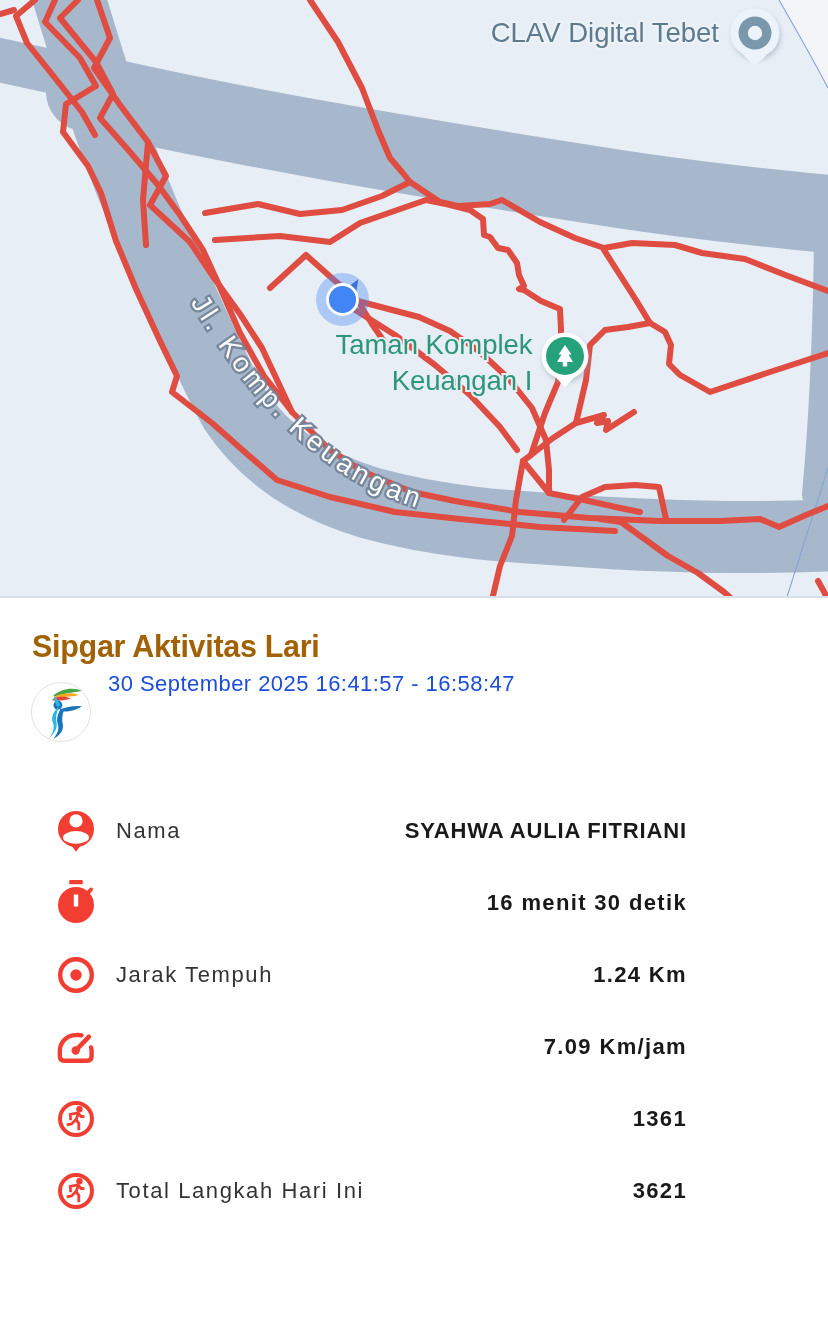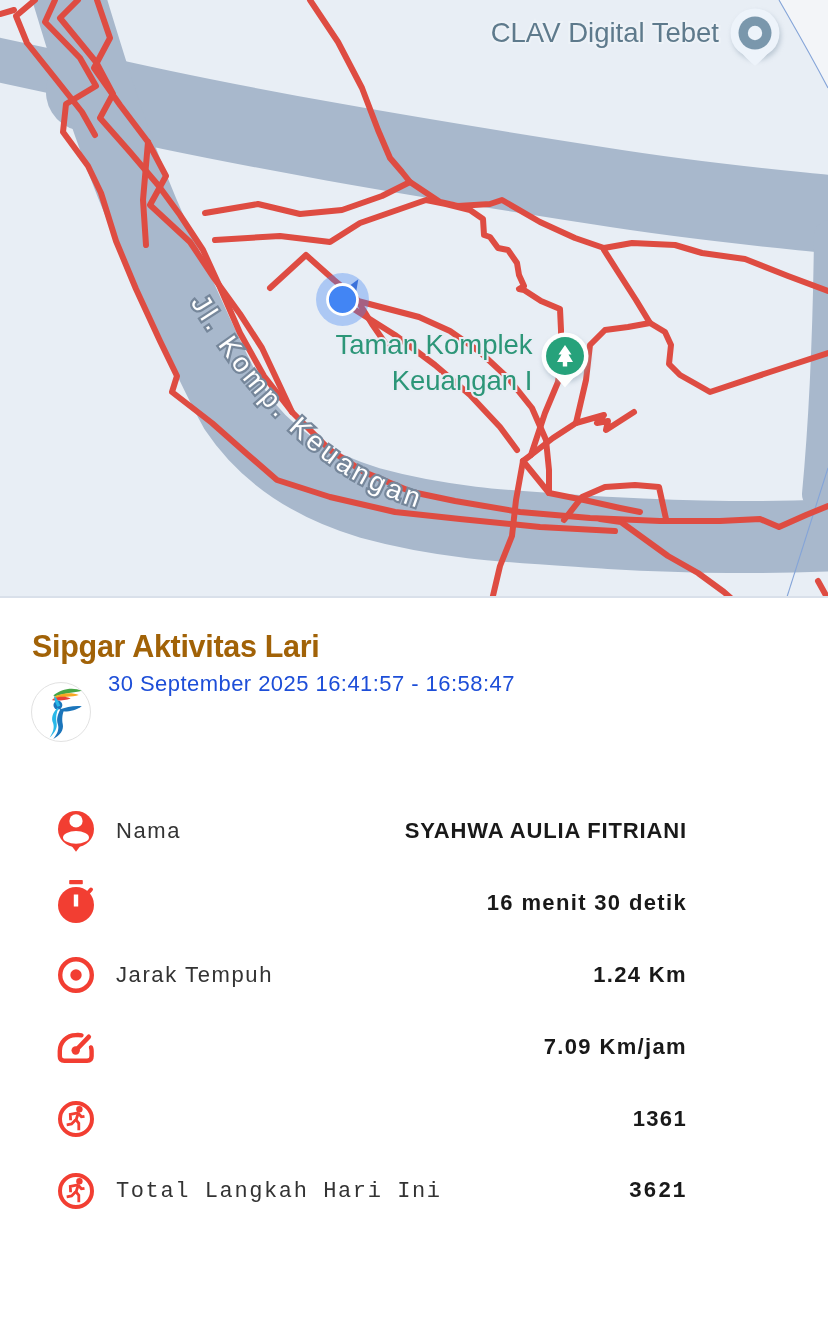--- a/index.html
+++ b/index.html
@@ -173,21 +173,21 @@
       <path d="M21.6 12.2 L18.9 20.2"></path>
       <path d="M21 12.8 L13.3 14.4 L13.6 20.2"></path>
       <path d="M21.2 13.2 L24.4 16.8 L27.5 16.3"></path>
       <path d="M18.9 19.6 L21.8 23.3 L21.8 30.3"></path>
       <path d="M18.7 19.8 L14.6 24 L9.7 24.8"></path>
     </g>
   </svg></span>
   <span class="rval">1361</span>
 </div>
 
-<div class="row" style="top:1155px;font-family:Liberation Mono, monospace;">
+<div class="row" style="top:1155px;">
 
   <span class="ric" style="left:37px;top:17px;"><svg width="38" height="38" viewBox="0 0 38 38">
     <circle cx="19" cy="19" r="16" fill="none" stroke="#f23e32" stroke-width="4"></circle>
     <circle cx="22.4" cy="9.3" r="3.2" fill="#f23e32"></circle>
     <g fill="none" stroke="#f23e32" stroke-width="2.8">
       <path d="M21.6 12.2 L18.9 20.2"></path>
       <path d="M21 12.8 L13.3 14.4 L13.6 20.2"></path>
       <path d="M21.2 13.2 L24.4 16.8 L27.5 16.3"></path>
       <path d="M18.9 19.6 L21.8 23.3 L21.8 30.3"></path>
       <path d="M18.7 19.8 L14.6 24 L9.7 24.8"></path>

